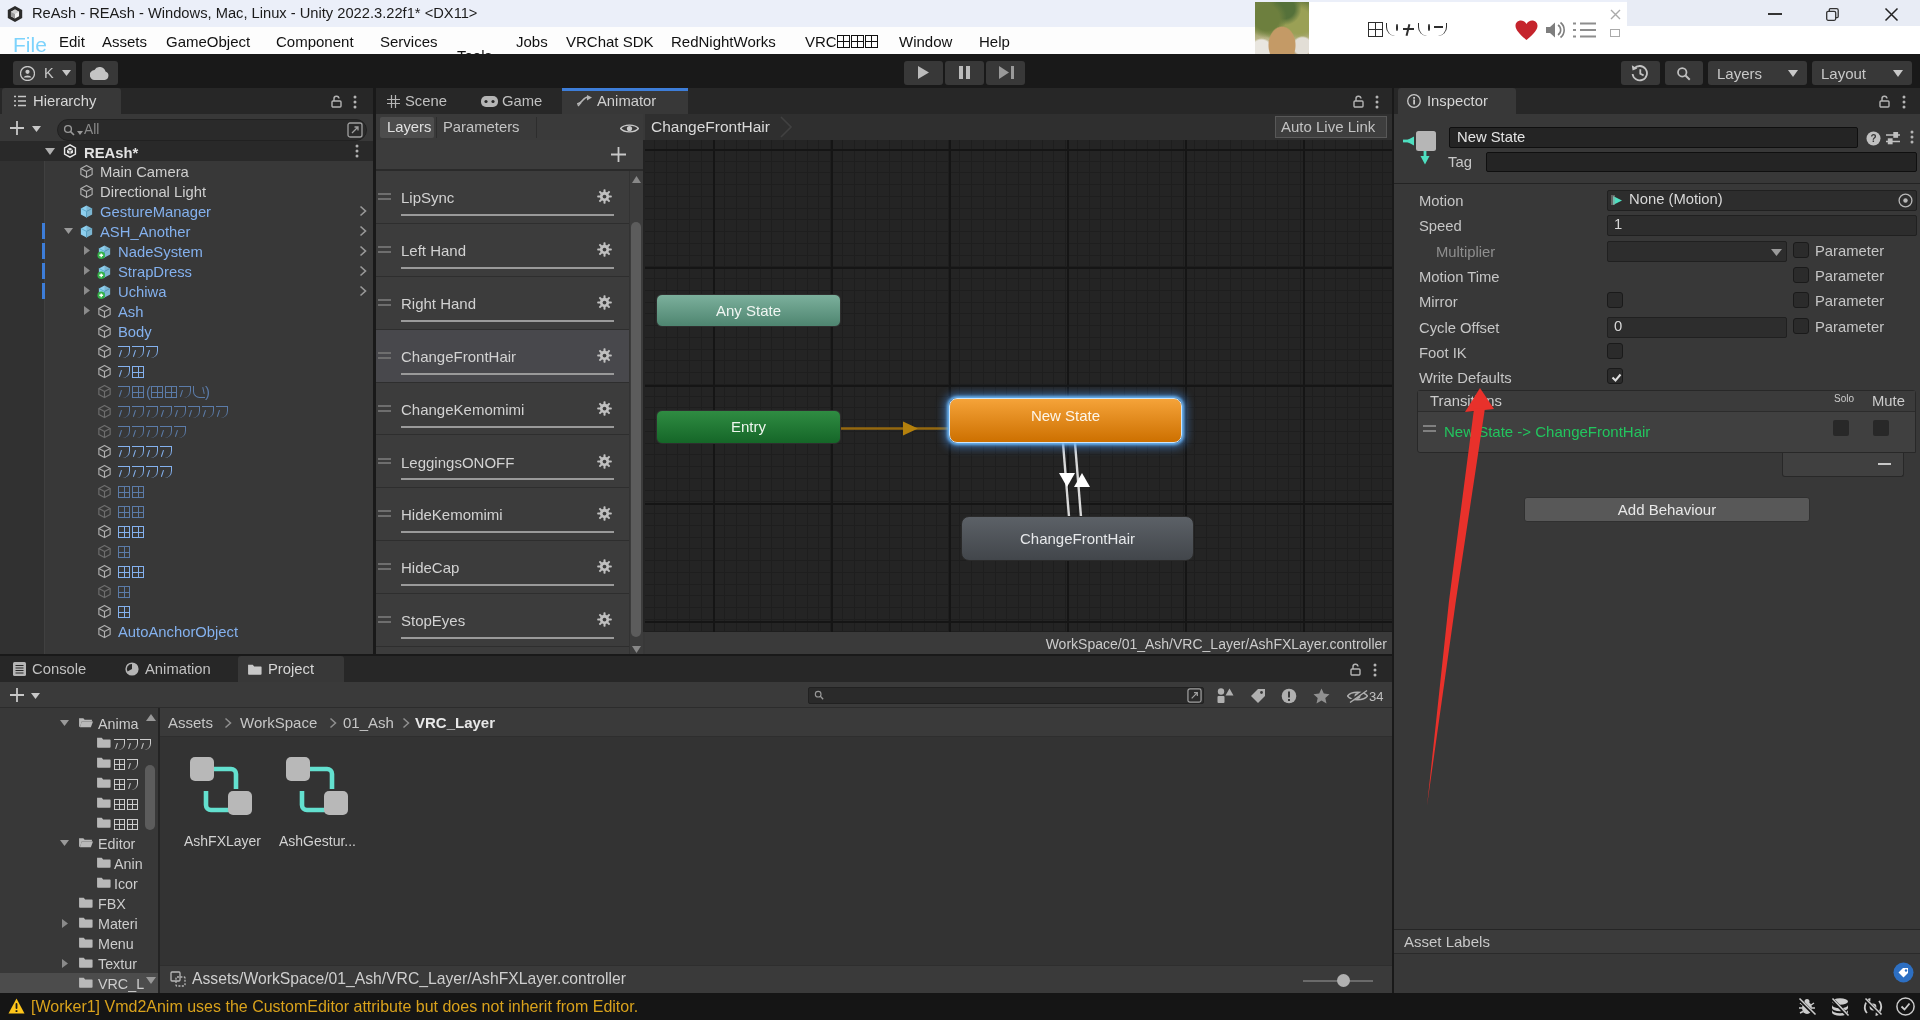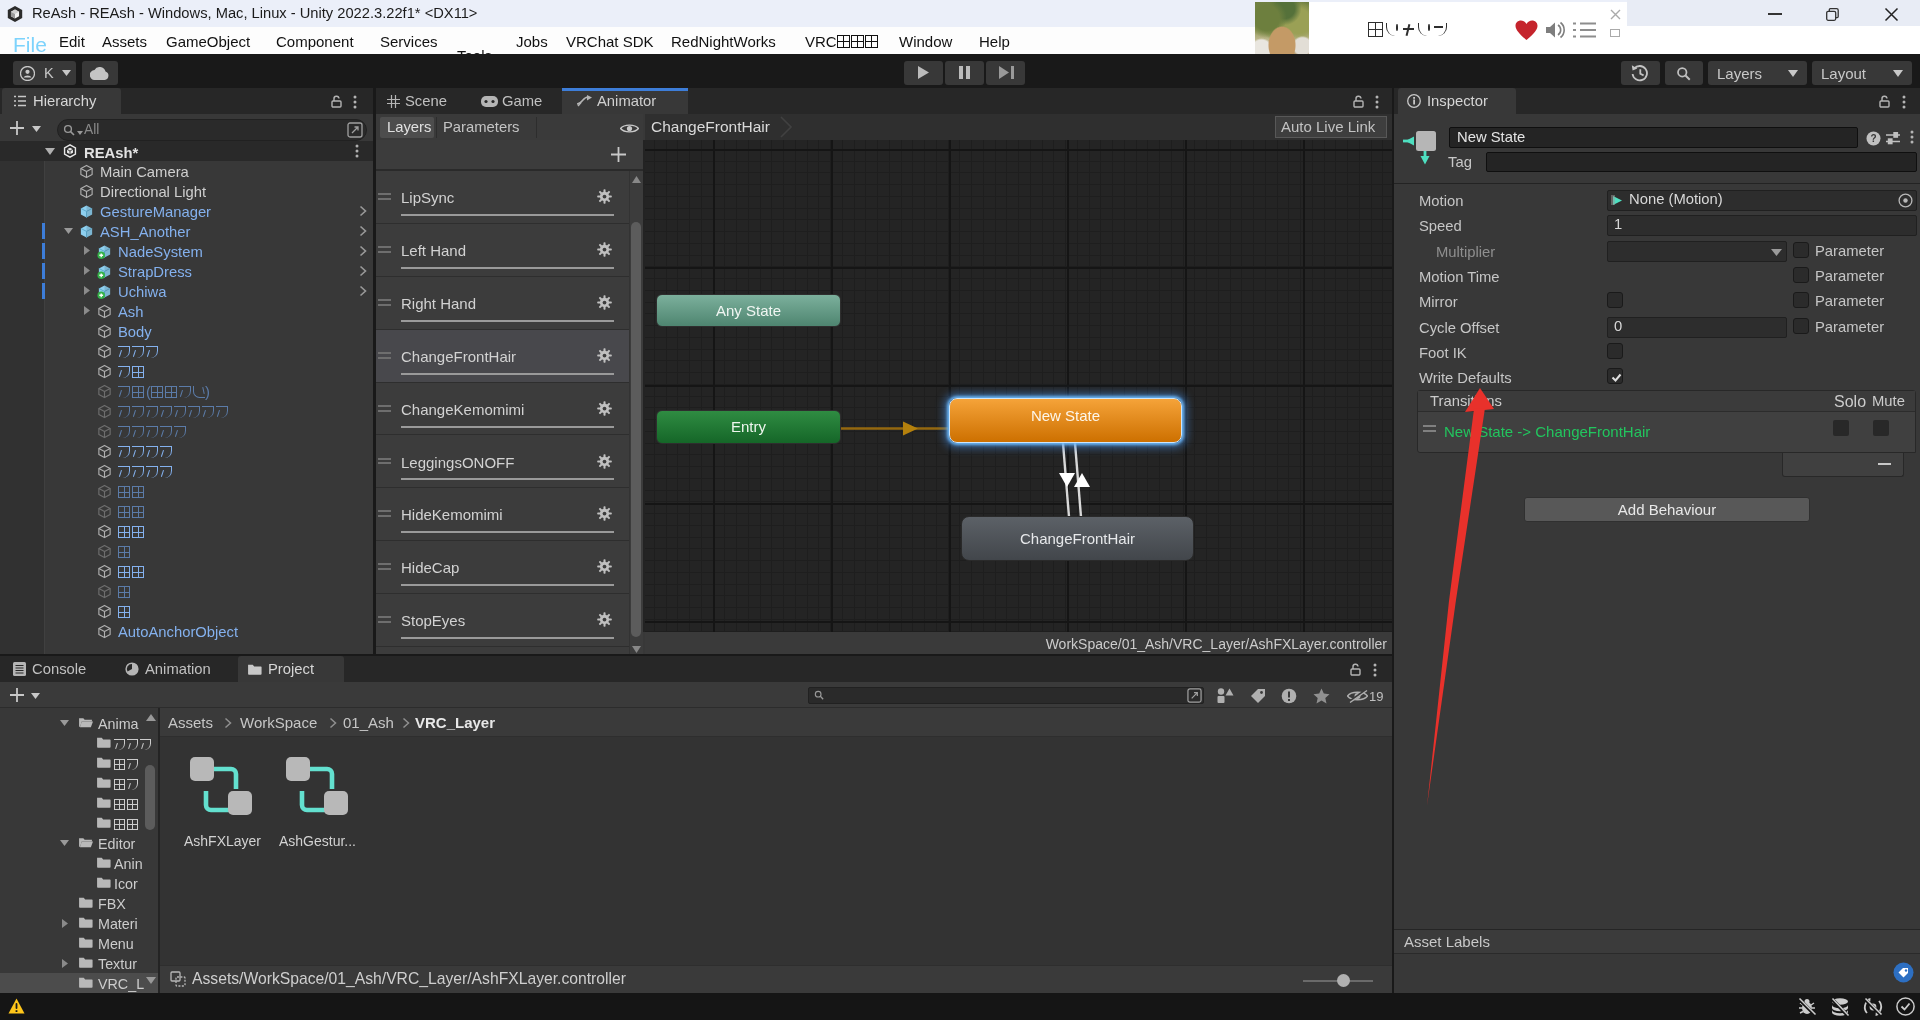--- a/index.html
+++ b/index.html
@@ -739,21 +739,21 @@
 <div style="position:absolute;left:1607px;top:343px;width:16px;height:16px;background:#2b2b2b;border:1px solid #1a1a1a;border-radius:3px"></div>
 <div class="row" style="left:1419px;top:370px;font-size:14.8px;color:#c6c6c6">Write Defaults</div>
 <div style="position:absolute;left:1607px;top:368px;width:16px;height:16px;background:#2b2b2b;border:1px solid #1a1a1a;border-radius:3px">
       <svg width="13" height="13" style="position:absolute;left:2px;top:2px" viewBox="0 0 13 13">
         <path d="M2.5 6.5 L5.5 9.5 L10.5 3.5" fill="none" stroke="#dfdfdf" stroke-width="2"></path>
       </svg>
     </div>
 <div class="abs" style="left:1417px;top:390px;width:499px;height:63px;background:#404040;border:1px solid #282828;border-radius:3px 3px 0 3px"></div>
 <div class="abs" style="left:1418px;top:391px;width:497px;height:21px;background:#3b3b3b;border-bottom:1px solid #2c2c2c"></div>
 <div class="row" style="left:1430px;top:393px;font-size:14.8px;color:#cccccc">Transitions</div>
-<div class="row" style="left:1834px;top:393px;font-size:16px;color:#cccccc">Solo</div>
+<div class="row" style="left:1834px;top:393px;font-size:10px;color:#cccccc">Solo</div>
 <div class="row" style="left:1872px;top:393px;font-size:14.8px;color:#cccccc">Mute</div>
 <div class="abs" style="left:1423px;top:425px;width:13px;height:2px;background:#808080"></div>
 <div class="abs" style="left:1423px;top:430px;width:13px;height:2px;background:#808080"></div>
 <div class="row" style="left:1444px;top:423px;font-size:15px;color:#22c55e">New State -&gt; ChangeFrontHair</div>
 <div class="abs" style="left:1833px;top:420px;width:16px;height:16px;background:#282828;border-radius:2px"></div>
 <div class="abs" style="left:1873px;top:420px;width:16px;height:16px;background:#282828;border-radius:2px"></div>
 <div class="abs" style="left:1782px;top:453px;width:122px;height:24px;background:#404040;border:1px solid #282828;border-top:none;border-radius:0 0 3px 3px"></div>
 <div class="abs" style="left:1878px;top:463px;width:13px;height:2px;background:#c8c8c8"></div>
 <div class="abs" style="left:1524px;top:497px;width:286px;height:25px;background:#585858;border:1px solid #303030;border-radius:3px;text-align:center;line-height:23px;font-size:15px;color:#e8e8e8">Add Behaviour</div>
 <div class="abs" style="left:1394px;top:929px;width:526px;height:25px;background:#3b3b3b;border-top:1px solid #252525;border-bottom:1px solid #2a2a2a"></div>
@@ -825,21 +825,21 @@
     </svg>
 <svg class="abs" style="left:1313px;top:688px" width="17" height="16" viewBox="0 0 17 16">
 <path d="M8.5 0.5 L10.8 5.5 L16.5 6.2 L12.3 10 L13.5 15.5 L8.5 12.6 L3.5 15.5 L4.7 10 L0.5 6.2 L6.2 5.5 Z" fill="#909090"></path>
     </svg>
 <svg class="abs" style="left:1347px;top:689px" width="21" height="14" viewBox="0 0 21 14">
 <path d="M0.5 7 C4 2 17 2 20.5 7 C17 12 4 12 0.5 7 Z" fill="none" stroke="#b0b0b0" stroke-width="1.4"></path>
 <circle cx="10.5" cy="7" r="3" fill="#b0b0b0"></circle>
       <path d="M2 13 L19 1" stroke="#3a3a3a" stroke-width="2.4"></path>
       <path d="M3 13.5 L20 1.5" stroke="#b0b0b0" stroke-width="1.4"></path>
     </svg>
-<div class="row" style="left:1369px;top:689px;font-size:13px;color:#c0c0c0">19</div>
+<div class="row" style="left:1369px;top:689px;font-size:13px;color:#c0c0c0">34</div>
 <div class="abs" style="left:0;top:973px;width:158px;height:20px;background:#4c4c4c"></div>
 <svg style="position:absolute;left:60px;top:720px" width="9" height="6">
       <polygon points="0,0 9,0 4.5,6" fill="#9a9a9a"></polygon>
     </svg>
 <svg style="position:absolute;left:78px;top:715px" width="15" height="15" viewBox="0 0 14 14">
 <path d="M1 3 h4 l1.2 1.5 H13 v1.5 H3.5 L2 11 H1 Z" fill="#b8b8b8"></path>
       <path d="M3.5 6 H14 L12 11.5 H1.8 Z" fill="#b8b8b8"></path>
     </svg>
 <div class="row" style="left:98px;top:716px;font-size:14.3px;color:#cccccc">Anima</div>
 <svg style="position:absolute;left:96px;top:735px" width="15" height="15" viewBox="0 0 14 14">
@@ -950,20 +950,21 @@
     </svg>
 <div class="row" style="left:192px;top:970px;font-size:15.7px;color:#cfcfcf">Assets/WorkSpace/01_Ash/VRC_Layer/AshFXLayer.controller</div>
 <div class="abs" style="left:1303px;top:980px;width:70px;height:2px;background:#6a6a6a"></div>
 <div class="abs" style="left:1337px;top:974px;width:13px;height:13px;background:#b0b0b0;border-radius:50%"></div>
 <div class="abs" style="left:0;top:993px;width:1920px;height:27px;background:#151515"></div>
 <svg class="abs" style="left:8px;top:998px" width="17" height="16" viewBox="0 0 17 16">
 <path d="M8.5 0.5 L16.5 15.5 H0.5 Z" fill="#ffc61a"></path>
       <rect x="7.6" y="5" width="1.8" height="6" rx="0.9" fill="#1a1a1a"></rect>
       <rect x="7.6" y="12.2" width="1.8" height="1.8" fill="#1a1a1a"></rect>
     </svg>
+<div class="row" style="left:31px;top:998px;font-size:16px;color:#d9a21c">[Worker1] Vmd2Anim uses the CustomEditor attribute but does not inherit from Editor.</div>
 <svg class="abs" style="left:1797px;top:997px" width="20" height="20" viewBox="0 0 20 20">
       <g fill="#cccccc">
 <ellipse cx="10" cy="11" rx="5" ry="6"></ellipse>
         <circle cx="10" cy="4.5" r="2.5"></circle>
 <path d="M3 6 L6 8 M17 6 L14 8 M2 11 H5 M18 11 H15 M3 16 L6 14.5 M17 16 L14 14.5" stroke="#cccccc" stroke-width="1.4"></path>
       </g>
 <path d="M2 2 L18 18" stroke="#151515" stroke-width="3.4"></path>
       <path d="M2.5 1.5 L18.5 17.5" stroke="#cccccc" stroke-width="1.6"></path>
     </svg>
 <svg class="abs" style="left:1830px;top:997px" width="20" height="20" viewBox="0 0 20 20">

